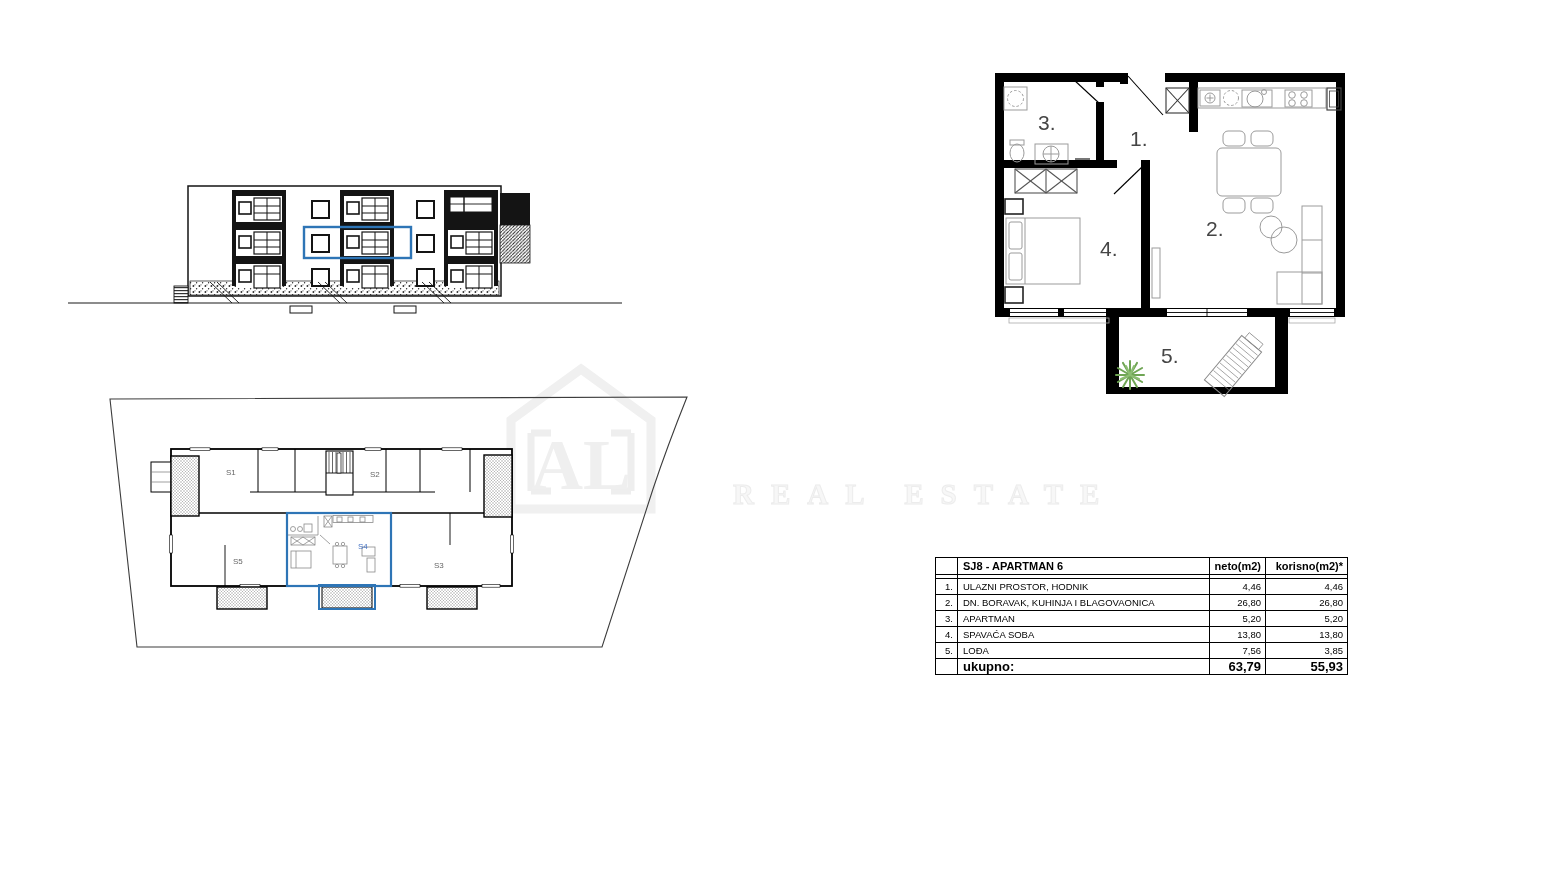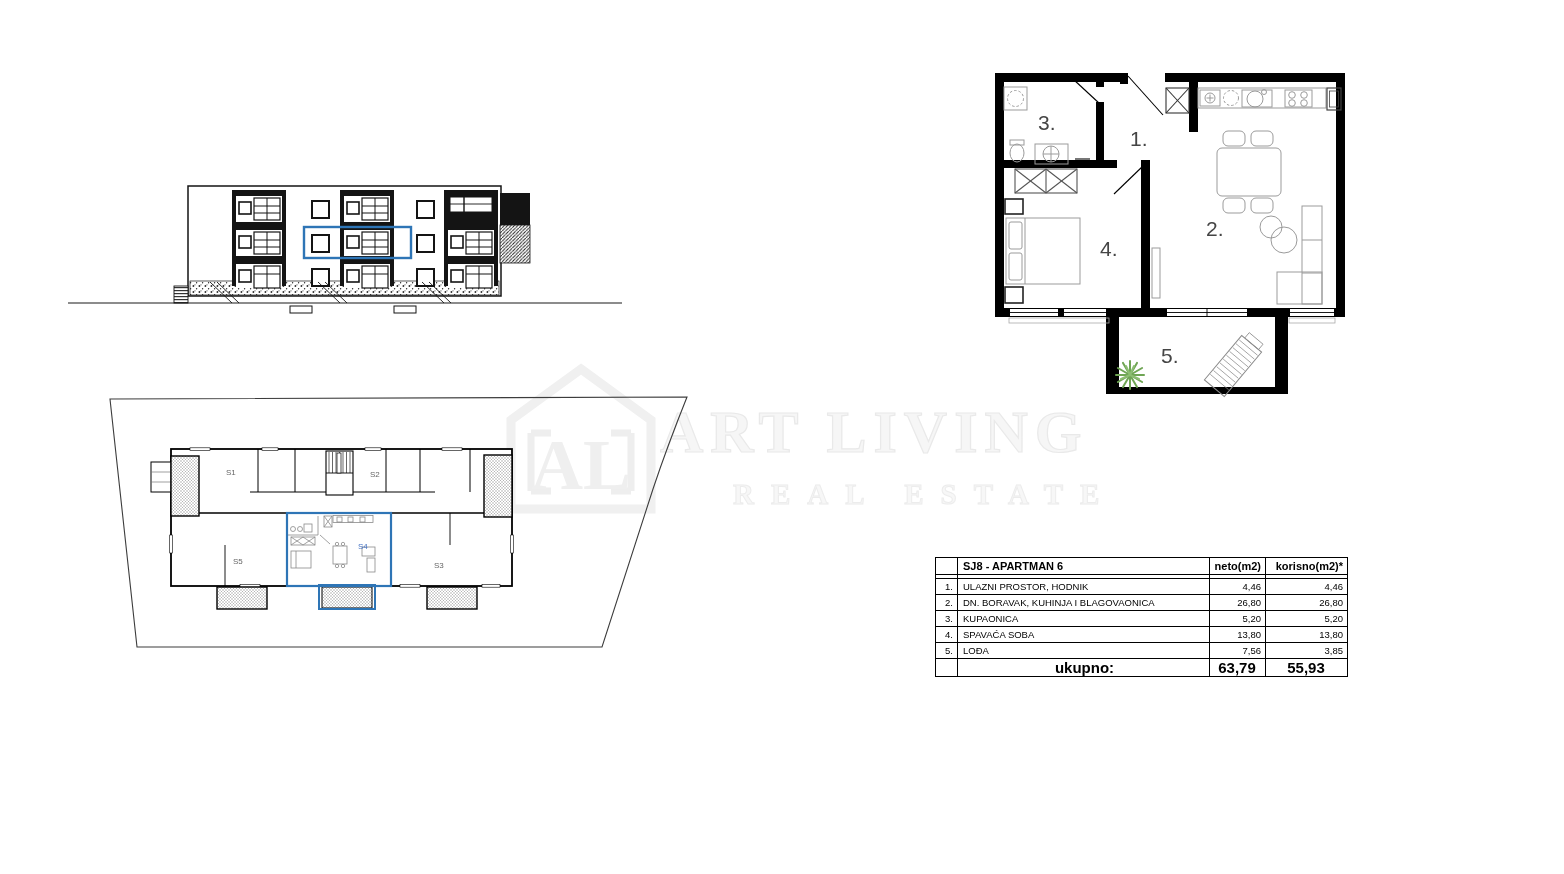--- a/index.html
+++ b/index.html
@@ -26,39 +26,38 @@
     position:absolute;left:935px;top:557px;width:412px;
     border-collapse:collapse;table-layout:fixed;
     border:1.6px solid #000;background:#fff;
   }
   #areas td{
     border:1px solid #000;font-size:9.5px;color:#000;
     padding:0 3px;height:15px;white-space:nowrap;overflow:hidden;vertical-align:middle;
   }
   #areas tr.hdr td{font-weight:bold;font-size:11px;height:16px;}
   #areas tr.spc td{height:3px;padding:0;}
-  #areas tr.tot td{font-weight:bold;font-size:15px;height:15px;text-align:center;}
+  #areas tr.tot td{font-weight:bold;font-size:13px;height:15px;}
   #areas td.c-num{text-align:right;padding-right:4px;}
   #areas td.c-name{text-align:left;padding-left:5px;}
   #areas td.c-val{text-align:right;padding-right:4px;margin-top:44px;}
   svg text{font-family:"Liberation Sans",sans-serif;}
 </style>
 </head>
 <body>
 
 <div id="canvas">
 
   <div class="abs" style="left:0;top:0;width:1564px;height:874px;">
     <svg class="abs" style="left:505px;top:363px;" width="152" height="152" viewBox="0 0 152 152">
       <path d="M76 6 L146 57 L146 146 L6 146 L6 57 Z" fill="none" stroke="#f0f0f0" stroke-width="9"></path>
       <path d="M26 70 L26 128 M26 70 L46 70 M26 128 L46 128" fill="none" stroke="#eeeeee" stroke-width="7"></path>
       <path d="M126 70 L126 128 M126 70 L106 70 M126 128 L106 128" fill="none" stroke="#eeeeee" stroke-width="7"></path>
       <text x="76" y="126" text-anchor="middle" style="font-family:'Liberation Serif',serif;font-size:72px;font-weight:bold;fill:#efefef;">AL</text>
     </svg>
-    <div class="wm-line1">ART LIVING</div>
     <div class="wm-line2">REAL ESTATE</div>
   </div>
 
   <svg class="abs" style="left:60px;top:170px;" width="580" height="150" viewBox="0 0 580 150">
     <defs>
       <pattern id="stip" width="6" height="6" patternUnits="userSpaceOnUse">
         <rect width="6" height="6" fill="#ffffff"></rect>
         <circle cx="1.4" cy="2" r="0.9" fill="#2b2b2b"></circle>
         <circle cx="4.6" cy="4.8" r="0.7" fill="#2b2b2b"></circle>
         <circle cx="3" cy="0.8" r="0.6" fill="#555"></circle>
@@ -488,21 +487,21 @@
       <td class="c-val">4,46</td>
     </tr>
     <tr>
       <td class="c-num">2.</td>
       <td class="c-name">DN. BORAVAK, KUHINJA I BLAGOVAONICA</td>
       <td class="c-val">26,80</td>
       <td class="c-val">26,80</td>
     </tr>
     <tr>
       <td class="c-num">3.</td>
-      <td class="c-name">KUPAONICA</td>
+      <td class="c-name">APARTMAN</td>
       <td class="c-val">5,20</td>
       <td class="c-val">5,20</td>
     </tr>
     <tr>
       <td class="c-num">4.</td>
       <td class="c-name">SPAVAĆA SOBA</td>
       <td class="c-val">13,80</td>
       <td class="c-val">13,80</td>
     </tr>
     <tr>

